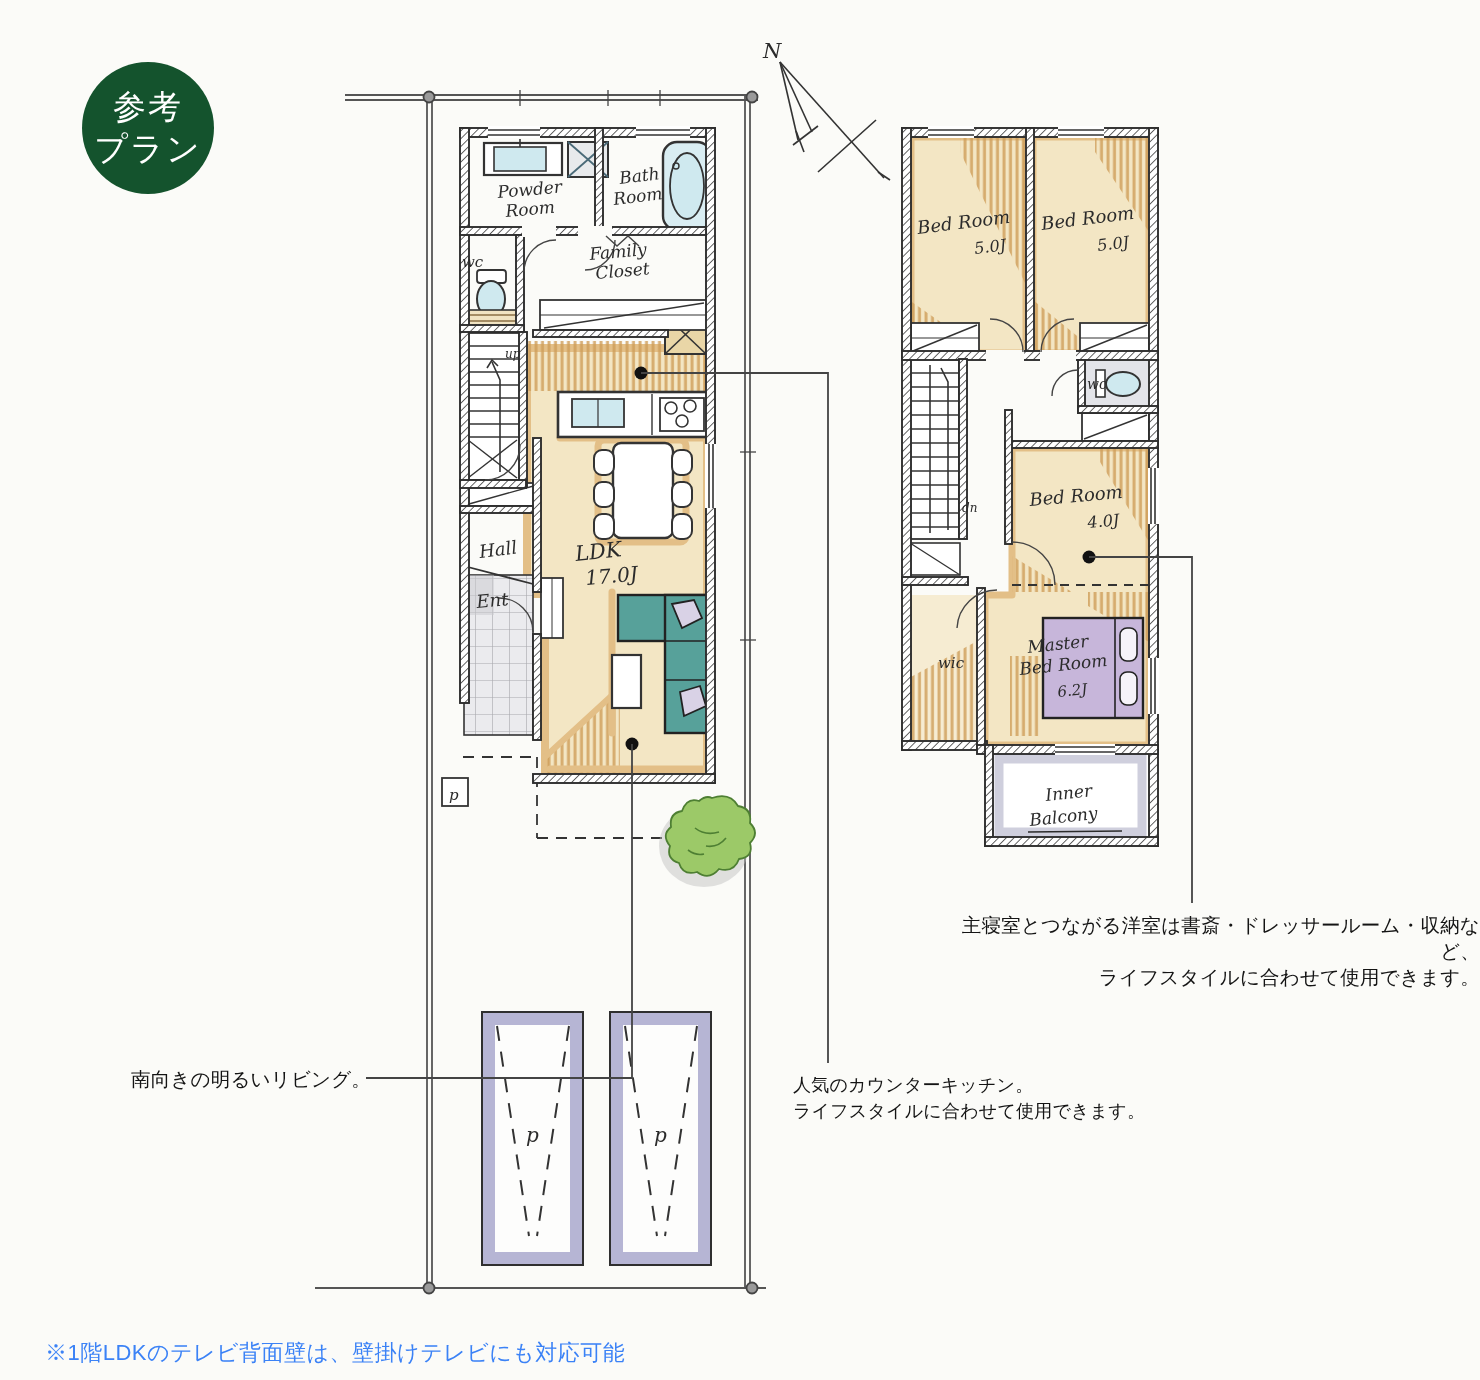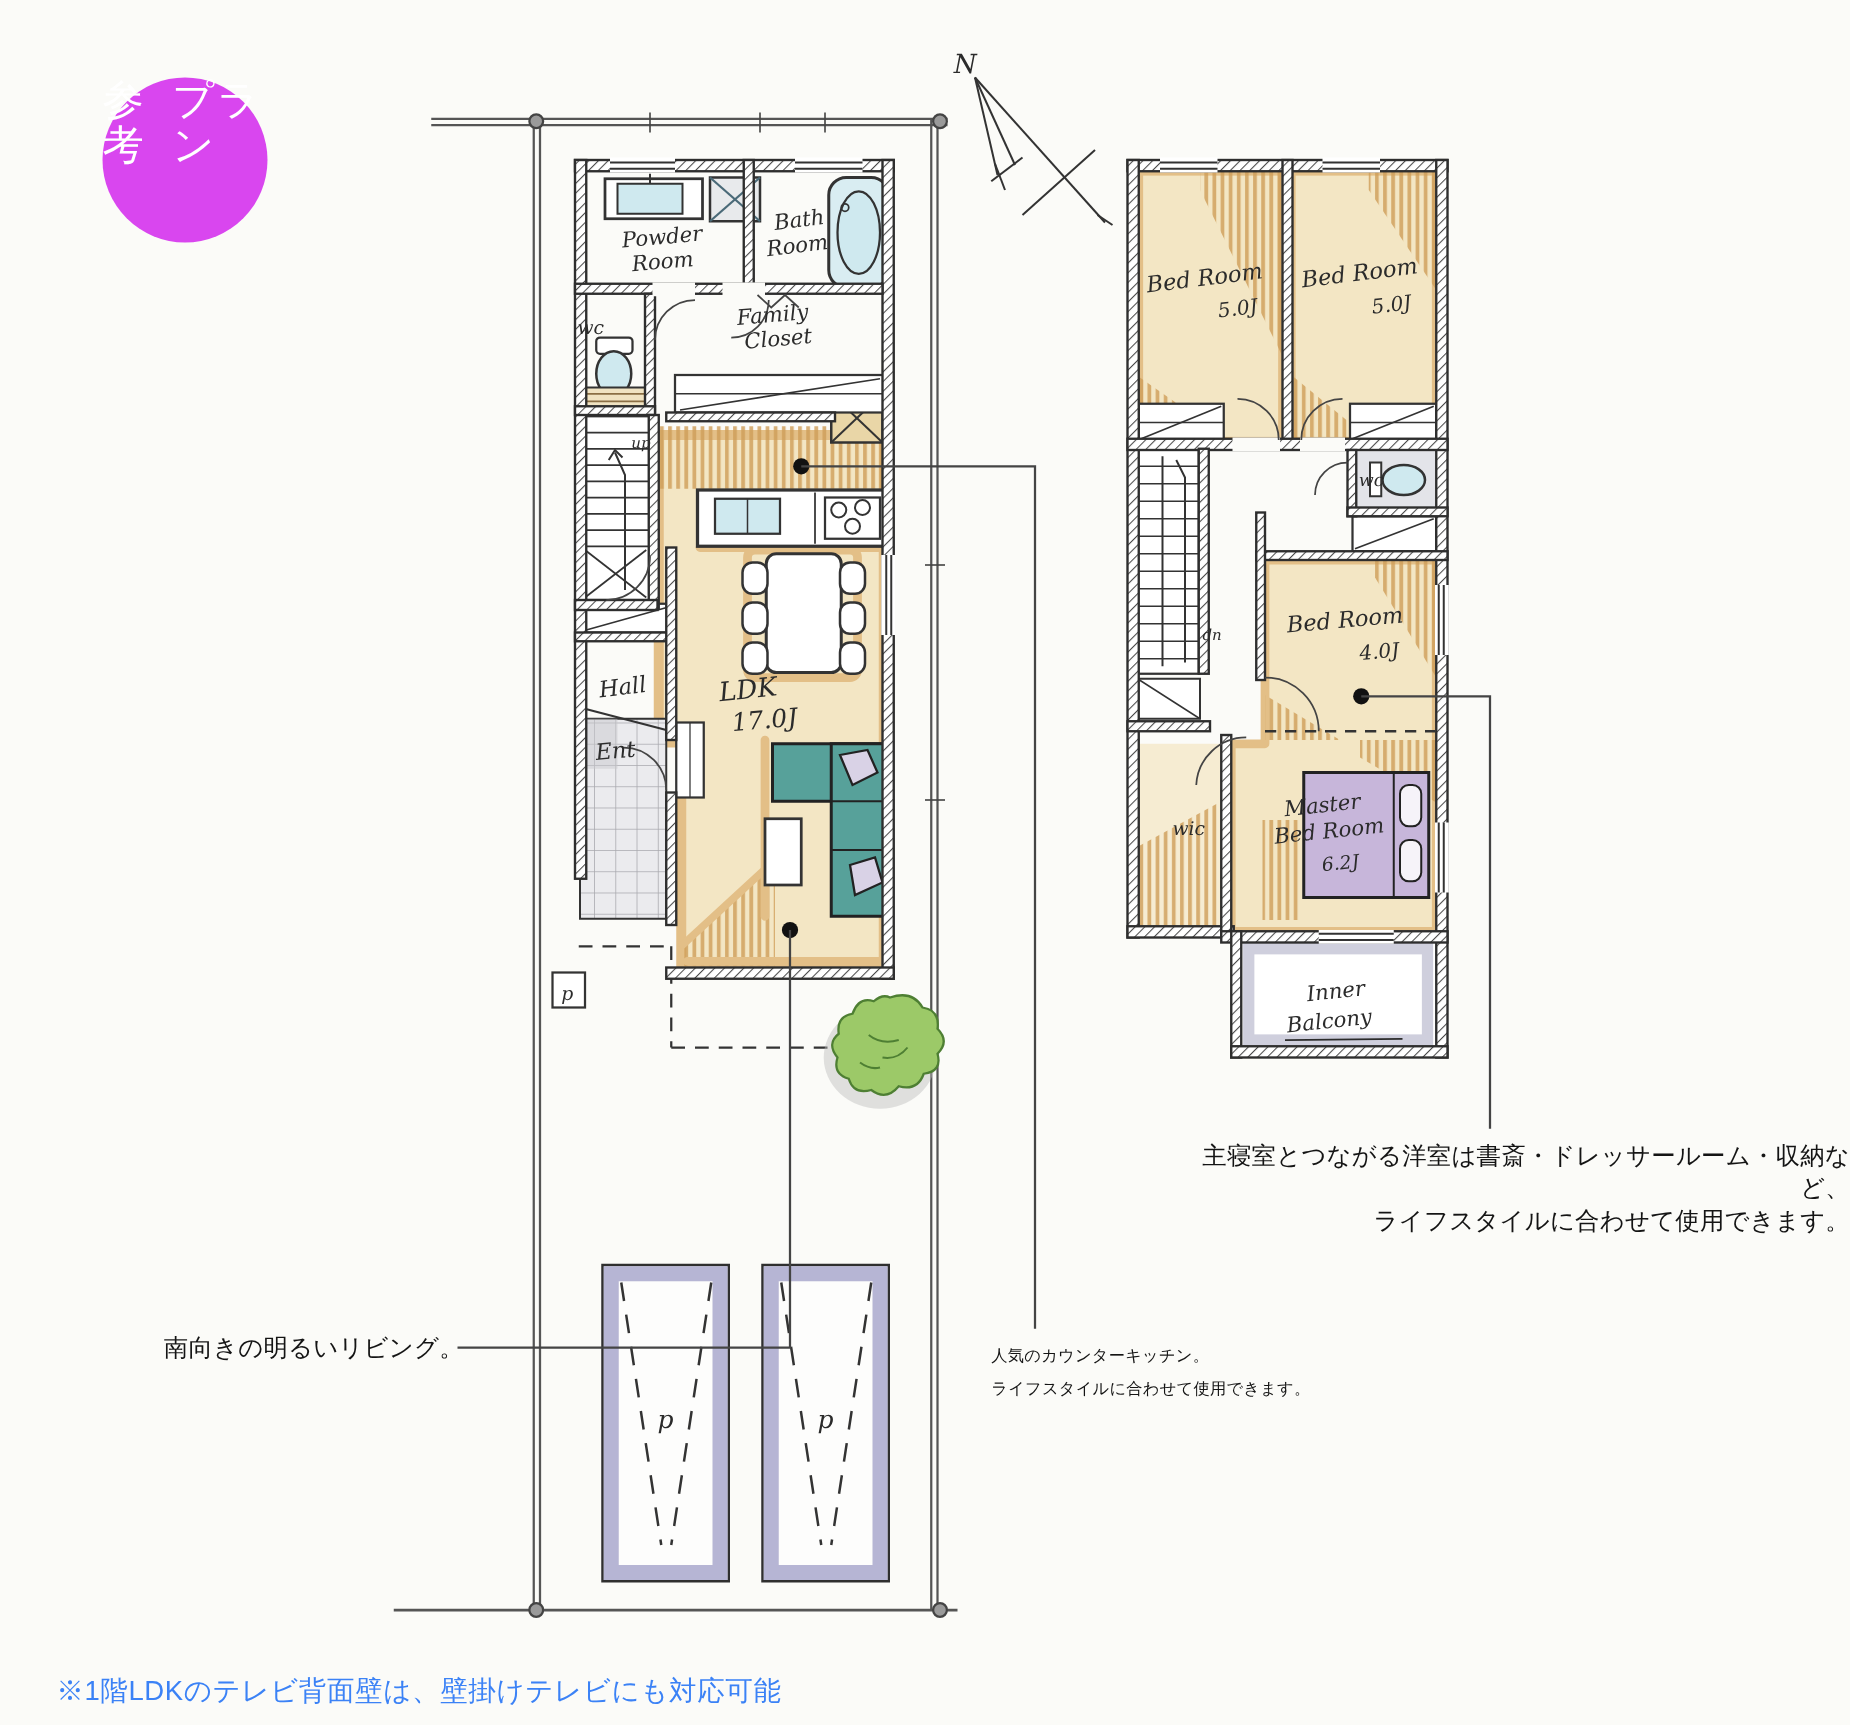--- a/index.html
+++ b/index.html
@@ -1,23 +1,23 @@
 <!DOCTYPE html>
 <html><head>
 <meta charset="utf-8">
 <style>
   html,body{margin:0;padding:0;background:#ffffff;}
   .stage{position:relative;width:1480px;height:1380px;background:#fbfbf8;overflow:hidden;
          font-family:"Liberation Sans",sans-serif;}
   .badge{position:absolute;left:82px;top:62px;width:132px;height:132px;border-radius:50%;
-         background:#d946ef;color:#ffffff;text-align:left;
+         background:#14532d;color:#ffffff;text-align:center;
          font-family:"DejaVu Serif","Liberation Serif",serif;
-         display:flex;flex-direction:row;justify-content:center;gap:6px;}
+         display:flex;flex-direction:column;justify-content:center;gap:6px;}
   .badge div{font-size:33px;line-height:1.1;letter-spacing:2px;}
-  .ann{position:absolute;color:#141414;font-size:13px;line-height:26px;letter-spacing:0.2px;}
+  .ann{position:absolute;color:#141414;font-size:18px;line-height:26px;letter-spacing:0.2px;}
   .ann.small{font-size:19.5px;text-align:right;}
   .footnote{position:absolute;left:45px;top:1338px;color:#3b82f6;font-size:22px;letter-spacing:0.5px;}
   svg text.hw{font-family:"DejaVu Serif","Liberation Serif",serif;font-style:italic;fill:#2b2b2b;}
   svg{position:absolute;left:0;top:0;}
 </style>
 </head>
 <body>
 
 <div class="stage">
 

